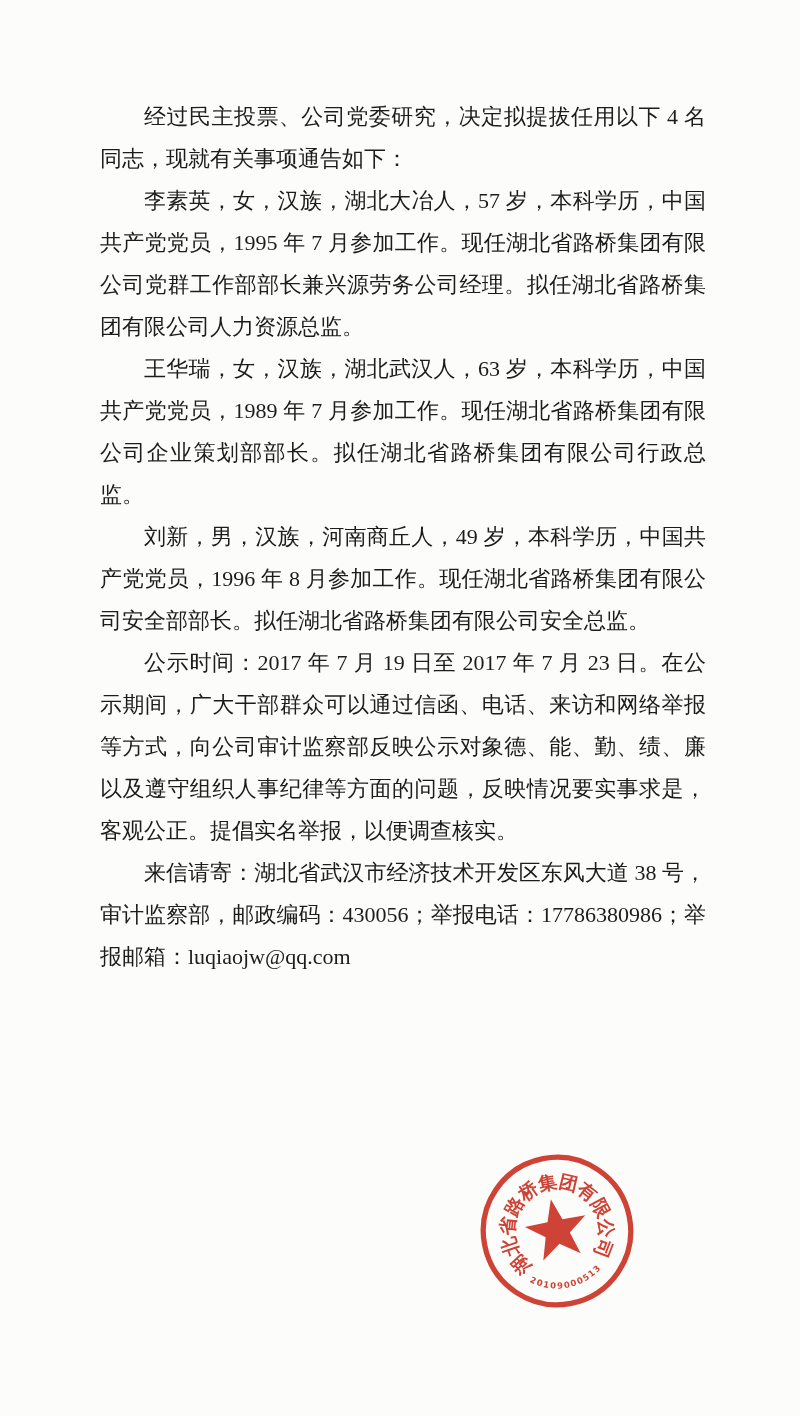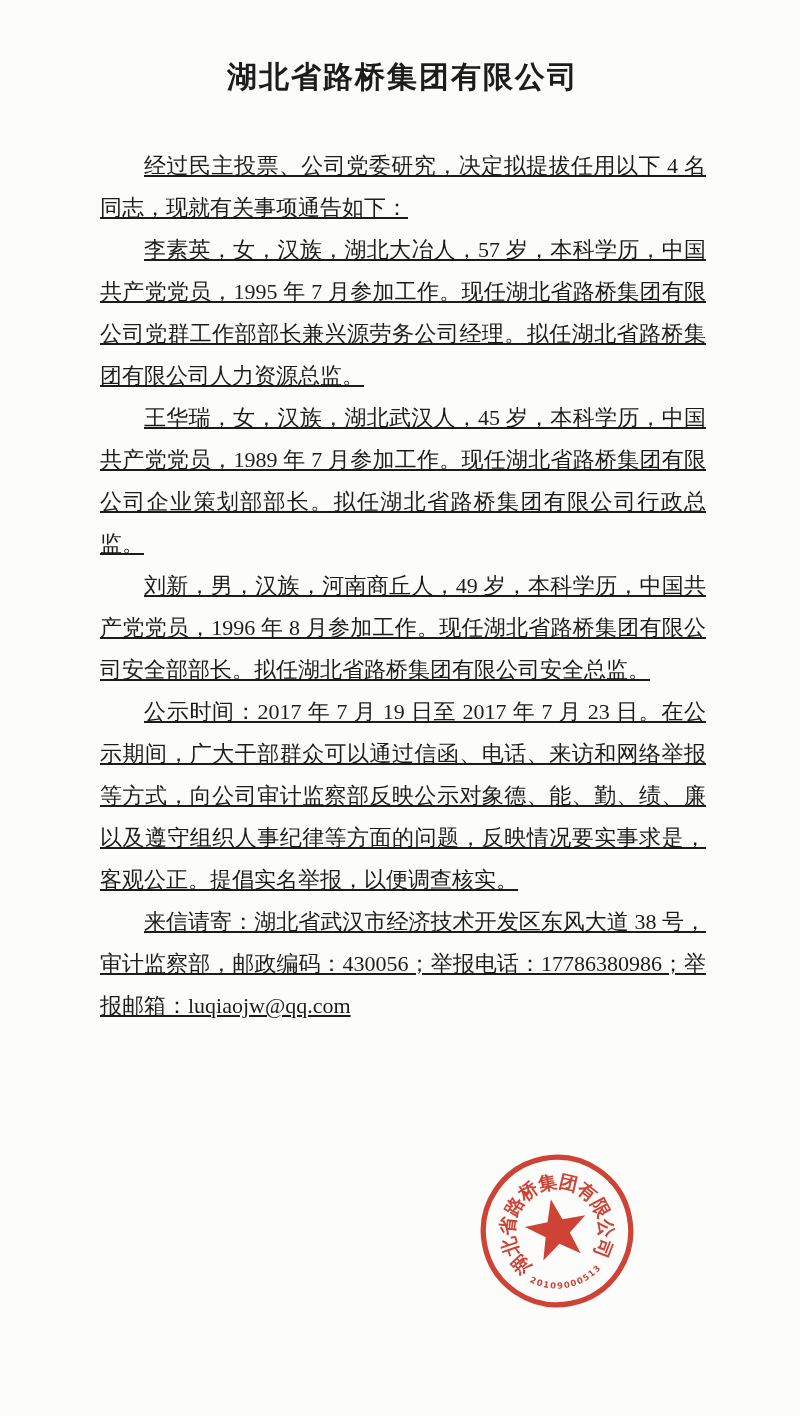--- a/index.html
+++ b/index.html
@@ -26,21 +26,20 @@
     font-size: 30px;
     line-height: 49px;
     letter-spacing: 2px;
     color: var(--text-color, #1c1c1c);
   }
   .body-text {
     margin-top: 44px;
     font-size: 22px;
     line-height: 42px;
     text-align: justify;
-    text-decoration: underline;
   }
   .body-text p {
     margin: 0;
     text-indent: 2em;
     word-break: break-all;
   }
   .seal {
     position: absolute;
     left: 476px;
     top: 1150px;
@@ -80,26 +79,25 @@
     z-index: 2;
   }
 </style>
 </head>
 <body>
 
 <div class="page">
 
   <div class="doc">
     <div class="title">
-      <div>湖北省路桥集团有限公司</div>
     </div>
     <div class="body-text">
       <p>经过民主投票、公司党委研究，决定拟提拔任用以下 4 名同志，现就有关事项通告如下：</p>
       <p>李素英，女，汉族，湖北大冶人，57 岁，本科学历，中国共产党党员，1995 年 7 月参加工作。现任湖北省路桥集团有限公司党群工作部部长兼兴源劳务公司经理。拟任湖北省路桥集团有限公司人力资源总监。</p>
-      <p>王华瑞，女，汉族，湖北武汉人，45 岁，本科学历，中国共产党党员，1989 年 7 月参加工作。现任湖北省路桥集团有限公司企业策划部部长。拟任湖北省路桥集团有限公司行政总监。</p>
+      <p>王华瑞，女，汉族，湖北武汉人，63 岁，本科学历，中国共产党党员，1989 年 7 月参加工作。现任湖北省路桥集团有限公司企业策划部部长。拟任湖北省路桥集团有限公司行政总监。</p>
       <p>刘新，男，汉族，河南商丘人，49 岁，本科学历，中国共产党党员，1996 年 8 月参加工作。现任湖北省路桥集团有限公司安全部部长。拟任湖北省路桥集团有限公司安全总监。</p>
       <p>公示时间：2017 年 7 月 19 日至 2017 年 7 月 23 日。在公示期间，广大干部群众可以通过信函、电话、来访和网络举报等方式，向公司审计监察部反映公示对象德、能、勤、绩、廉以及遵守组织人事纪律等方面的问题，反映情况要实事求是，客观公正。提倡实名举报，以便调查核实。</p>
       <p>来信请寄：湖北省武汉市经济技术开发区东风大道 38 号，审计监察部，邮政编码：430056；举报电话：17786380986；举报邮箱：luqiaojw@qq.com</p>
     </div>
   </div>
 
   <div class="seal">
     <svg viewBox="0 0 200 200" xmlns="http://www.w3.org/2000/svg">
       <g transform="rotate(-11 100 100)">
         <circle cx="100" cy="100" r="91"></circle>

